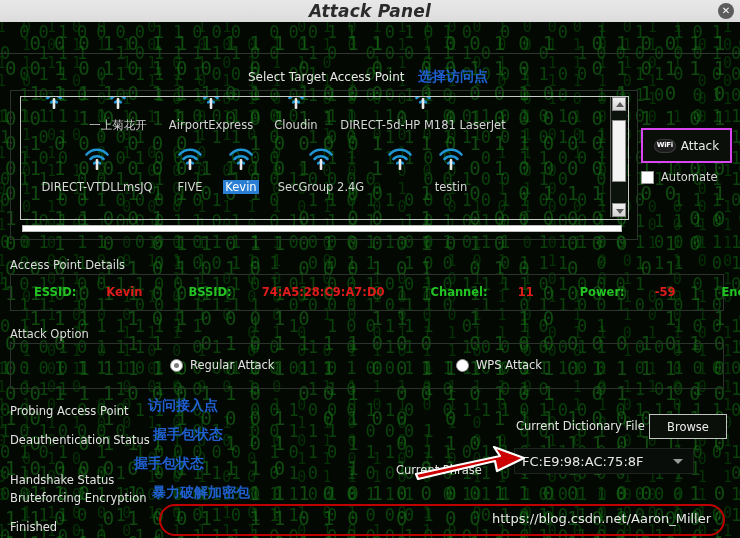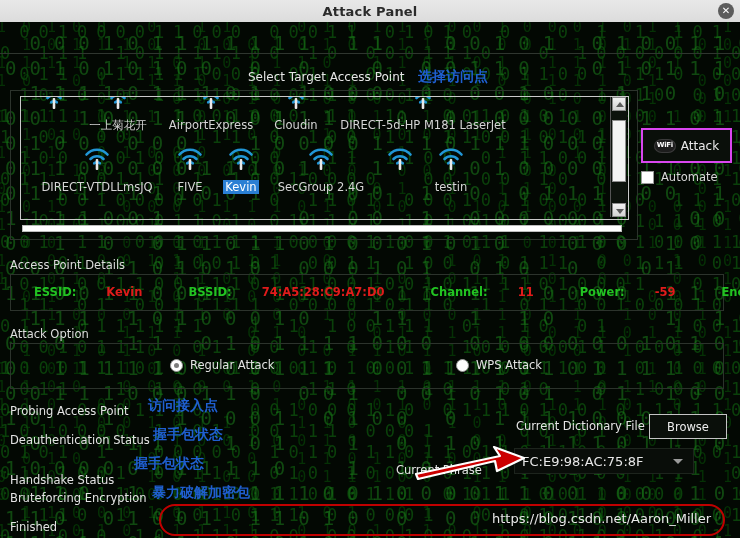--- a/index.html
+++ b/index.html
@@ -11,22 +11,23 @@
   #app{position:relative;width:740px;height:538px;overflow:hidden;}
 
   
   .titlebar{
     position:absolute;left:0;top:0;width:740px;height:22px;
     background:linear-gradient(#e8e8e8,#dcdcdc);
     border-bottom:1px solid #b6b6b6;
     display:flex;align-items:center;justify-content:center;
   }
   .titlebar .ttl{
-    font-size:13px;font-weight:bold;color:#2b2b2b;
+    font-size:17px;font-weight:bold;color:#2b2b2b;
     letter-spacing:.2px;
+    font-style:italic;
   }
   .closebtn{
     position:absolute;right:6px;top:3px;width:16px;height:16px;border-radius:50%;
     background:#5c5c5c;color:#ffffff;font-size:10px;line-height:16px;text-align:center;
     cursor:pointer;font-family:"DejaVu Sans",sans-serif;
   }
 
   
   .body-bg{
     position:absolute;left:0;top:22px;width:740px;height:516px;

